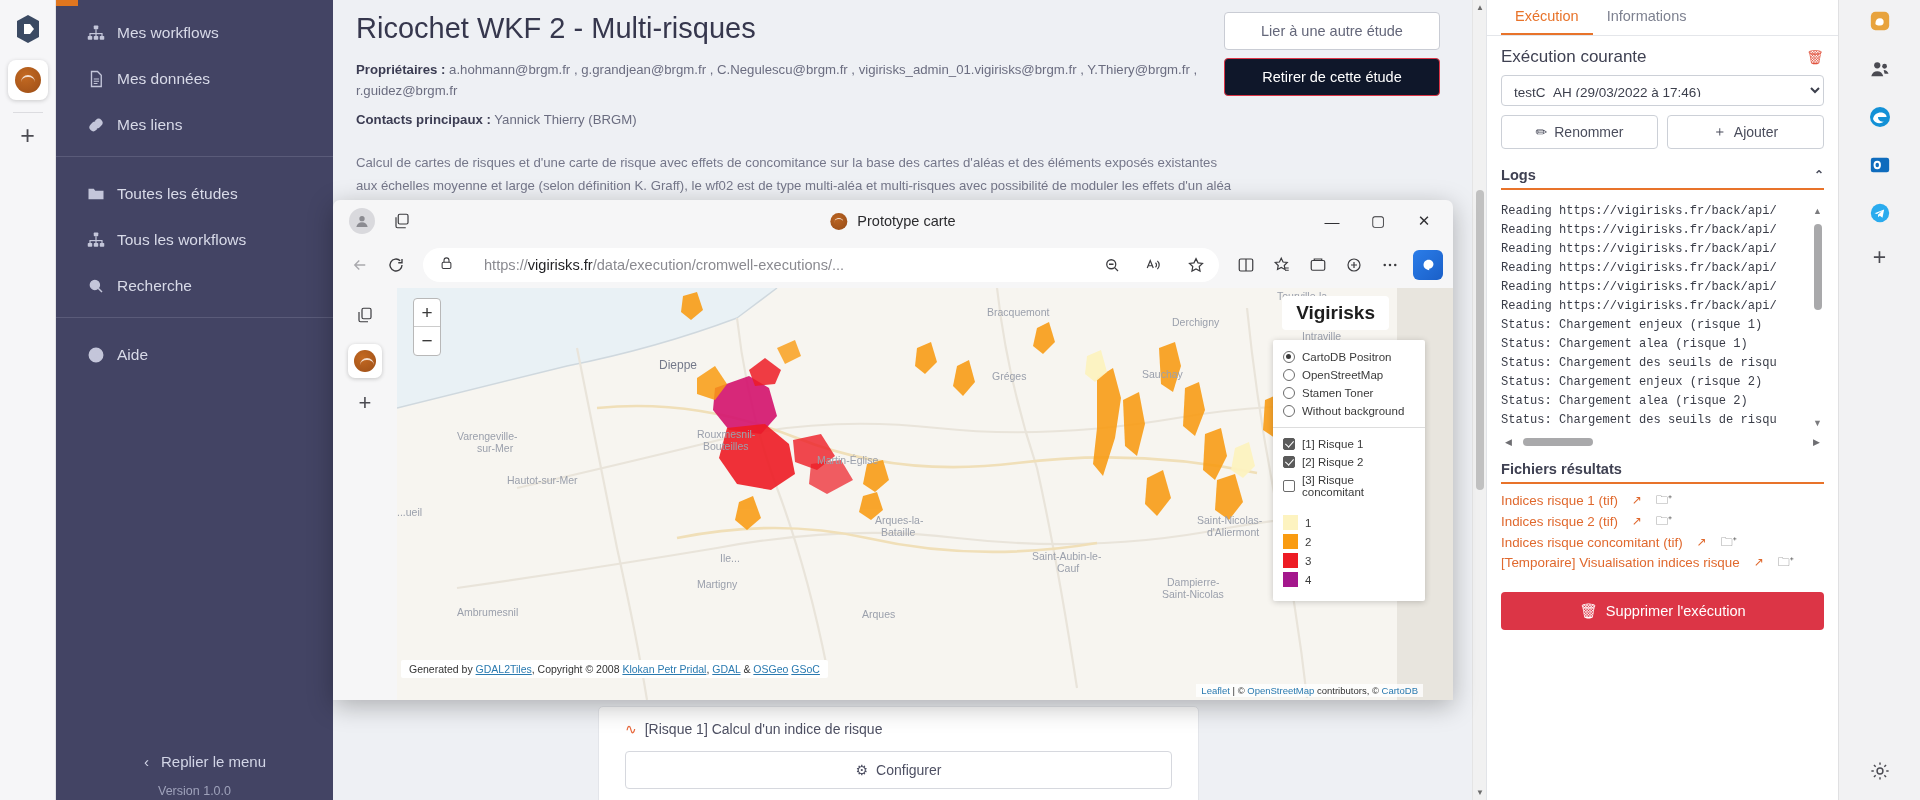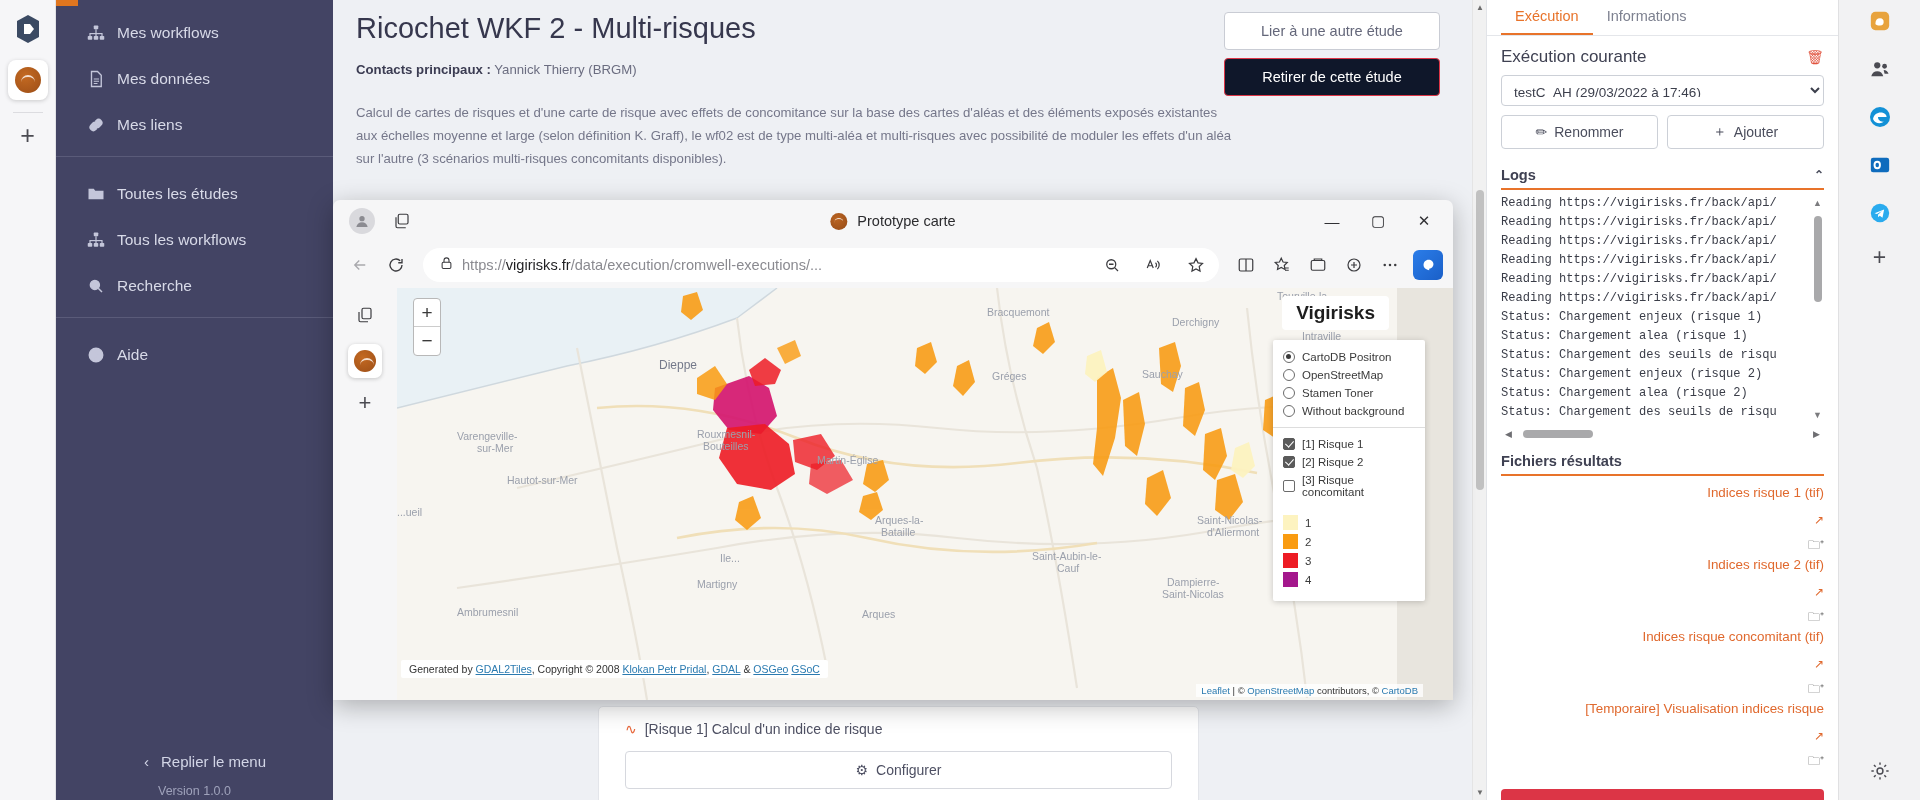--- a/index.html
+++ b/index.html
@@ -138,21 +138,21 @@
   .toolbar { height: 46px; display: flex; align-items: center; padding: 0 10px; gap: 2px; }
   .tb-ico { width: 34px; height: 34px; display:flex; align-items:center; justify-content:center;
             border-radius: 4px; cursor: pointer; color: #3b3b3f; }
   .tb-ico svg { width: 18px; height: 18px; }
   .omnibox {
     flex: 1; height: 34px; background: #fff; border-radius: 17px;
     display: flex; align-items: center; padding: 0 6px 0 16px; gap: 8px;
     margin: 0 8px; min-width: 0;
   }
   .omni-url { flex: 1; font-size: 14.6px; color: #8a8a90; white-space: nowrap;
-              overflow: hidden; text-overflow: ellipsis; }
+              overflow: hidden; text-overflow: ellipsis; margin-left: 22px; }
   .omni-url b { color: #1f1f22; font-weight: 400; }
   .copilot {
     width: 30px; height: 30px; border-radius: 6px; margin-left: 4px;
     background: linear-gradient(135deg,#2b7de9,#1a5fc8);
     display: flex; align-items: center; justify-content: center;
     color: #fff; font-size: 14px; font-weight: 700;
   }
 
   
   .map-wrap {
@@ -254,42 +254,42 @@
   .rp-kv .k { font-weight: 700; color: #3c3f4c; display: block; margin-bottom: 3px; }
   .rp-kv .v { color: #5b5e6c; }
 
   .sec-h {
     margin-top: 18px; font-size: 14.6px; color: #3f4152; font-weight: 700;
     display: flex; align-items: center; justify-content: space-between;
     border-bottom: 2px solid #e8732a; padding-bottom: 5px;
   }
   .chev { color: #4a4d5c; font-size: 12px; cursor: pointer; }
 
-  .log-box { position: relative; margin-top: 4px; height: 247px; }
+  .log-box { position: relative; margin-top: 12px; height: 247px; }
   .log-lines {
     font-family: "Liberation Mono", monospace; font-size: 12.1px; color: #3a3d48;
     line-height: 1.57; white-space: nowrap; overflow: hidden; height: 228px;
     padding-right: 20px;
   }
   .log-vsb { position: absolute; right: 0; top: 0; width: 12px; height: 228px; }
   .log-vsb .tr { position: absolute; left: 2px; top: 22px; width: 8px; height: 86px;
                  background: #a9a9ab; border-radius: 4px; }
   .log-vsb .up, .log-vsb .dn { position: absolute; left: 1px; font-size: 9px; color: #7b7b7e; }
   .log-vsb .up { top: 4px; } .log-vsb .dn { bottom: 2px; }
   .log-hsb { position: absolute; left: 0; bottom: 0; width: 100%; height: 14px;
              display: flex; align-items: center; }
   .log-hsb .tr { position: absolute; left: 22px; width: 70px; height: 8px;
                  background: #a9a9ab; border-radius: 4px; }
   .log-hsb .lf, .log-hsb .rg { position: absolute; font-size: 9px; color: #6e6e72; }
   .log-hsb .lf { left: 4px; } .log-hsb .rg { right: 4px; }
 
   .res-list { margin-top: 7px; }
   .res-item {
     font-size: 13.4px; color: #e0692e; line-height: 1.55; display: flex;
-    align-items: flex-end; gap: 7px; flex-wrap: wrap; cursor: pointer; flex-direction: column;
+    align-items: flex-start; gap: 14px; flex-wrap: wrap; cursor: pointer;
   }
   .res-item .txt { text-decoration: none; }
   .ext-ico { color: #e0692e; font-size: 12px; }
   .fold-ico { color: #5c5c5c; font-size: 12px; }
   .danger-wide {
     margin-top: 18px; width: 100%; background: #dc3546; color: #fff; border: none;
     border-radius: 4px; font-size: 14.6px; padding: 10px 0; cursor: pointer;
     display: flex; align-items: center; justify-content: center; gap: 8px;
     font-family: "Liberation Sans", sans-serif;
   }
@@ -414,20 +414,24 @@
     <div class="side-collapse">
       <span>‹</span>
       <span>Replier le menu</span>
     </div>
     <div class="side-version">Version 1.0.0</div>
   </div>
 
   <div class="main">
     <div class="main-inner">
       <div class="page-title">Ricochet WKF 2 - Multi-risques</div>
+      <div class="meta-line">
+        <b>Propriétaires :</b>
+        <span>a.hohmann@brgm.fr , g.grandjean@brgm.fr , C.Negulescu@brgm.fr , vigirisks_admin_01.vigirisks@brgm.fr , Y.Thiery@brgm.fr , r.guidez@brgm.fr</span>
+      </div>
       <div class="meta-line" style="margin-top:7px;">
         <b>Contacts principaux :</b>
         <span>Yannick Thierry (BRGM)</span>
       </div>
       <div class="desc">Calcul de cartes de risques et d'une carte de risque avec effets de concomitance sur la base des cartes d'aléas et des éléments exposés existantes aux échelles moyenne et large (selon définition K. Graff), le wf02 est de type multi-aléa et multi-risques avec possibilité de moduler les effets d'un aléa sur l'autre (3 scénarios multi-risques concomitants disponibles).</div>
     </div>
 
     <div class="hdr-buttons">
       <div class="btn">Lier à une autre étude</div>
       <div class="btn btn-danger">Retirer de cette étude</div>

